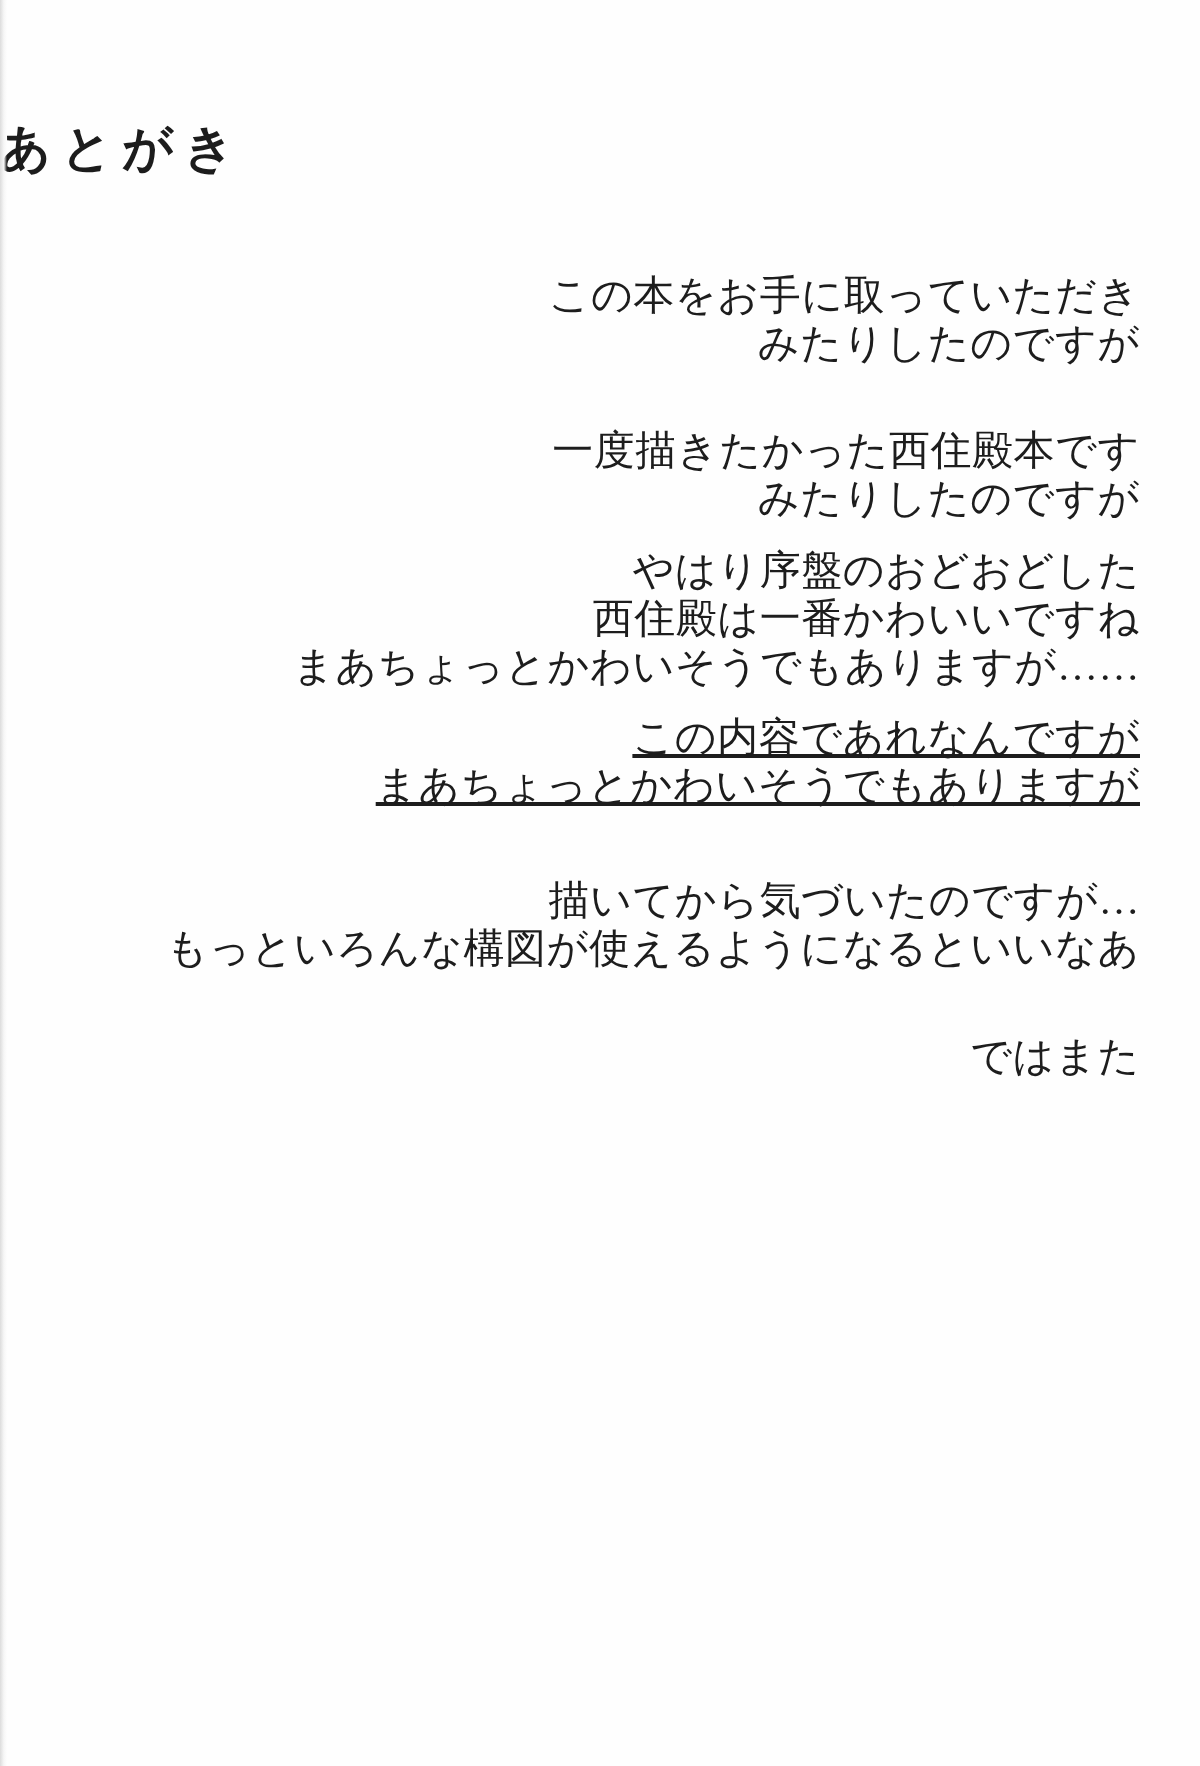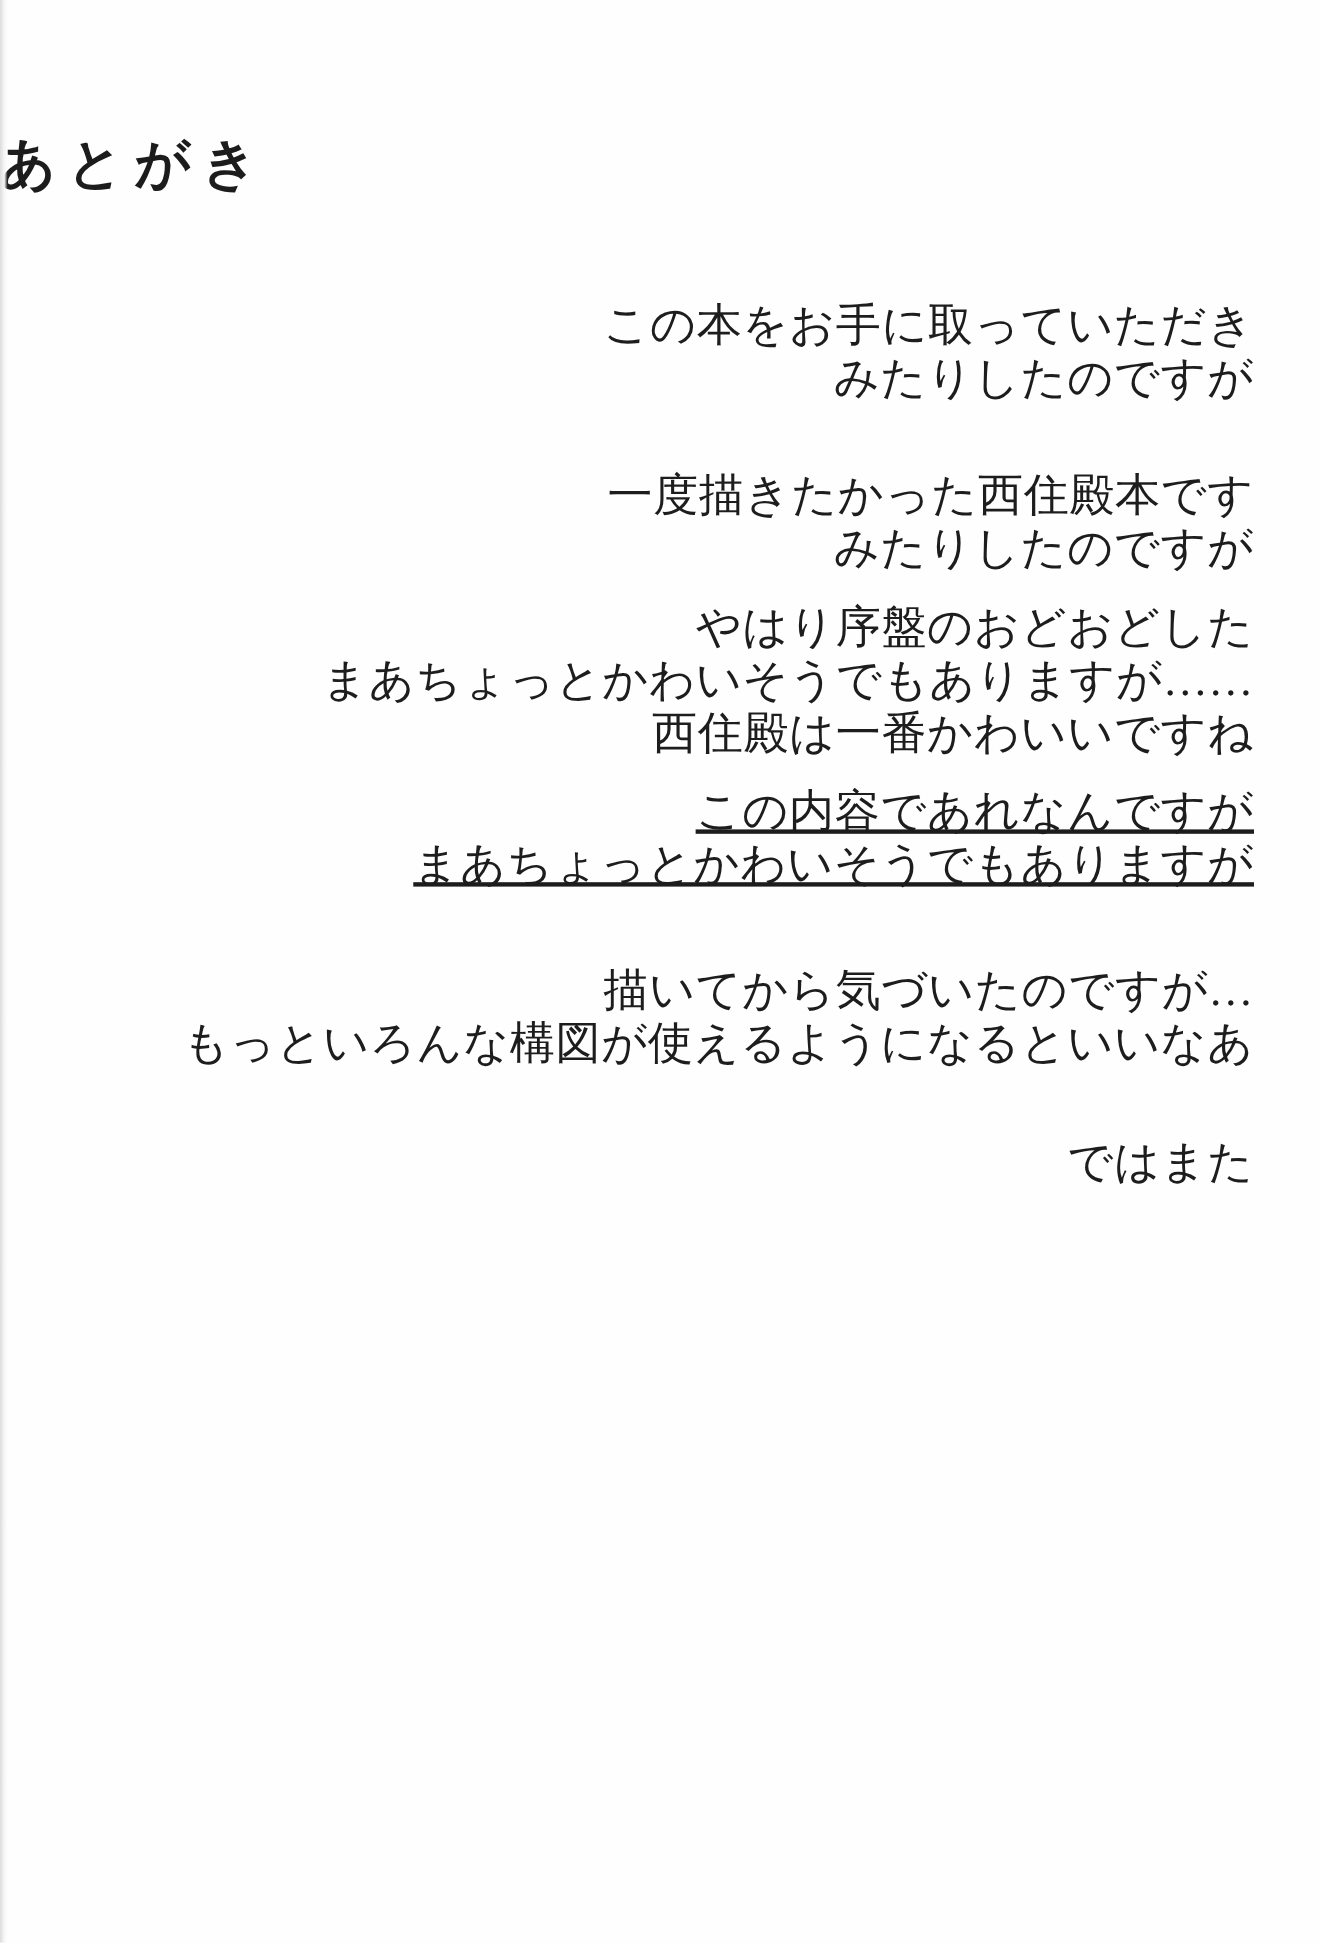--- a/index.html
+++ b/index.html
@@ -75,22 +75,22 @@
       <div class="line">みたりしたのですが</div>
     </section>
 
     <section class="paragraph p2">
       <div class="line">一度描きたかった西住殿本です</div>
       <div class="line">みたりしたのですが</div>
     </section>
 
     <section class="paragraph p3">
       <div class="line">やはり序盤のおどおどした</div>
+      <div class="line">西住殿は一番かわいいですね</div>
       <div class="line">まあちょっとかわいそうでもありますが……</div>
-      <div class="line">西住殿は一番かわいいですね</div>
     </section>
 
     <section class="paragraph p4">
       <div class="line">この内容であれなんですが</div>
       <div class="line">まあちょっとかわいそうでもありますが</div>
     </section>
 
     <section class="paragraph p5">
       <div class="line">描いてから気づいたのですが…</div>
       <div class="line">もっといろんな構図が使えるようになるといいなあ</div>

